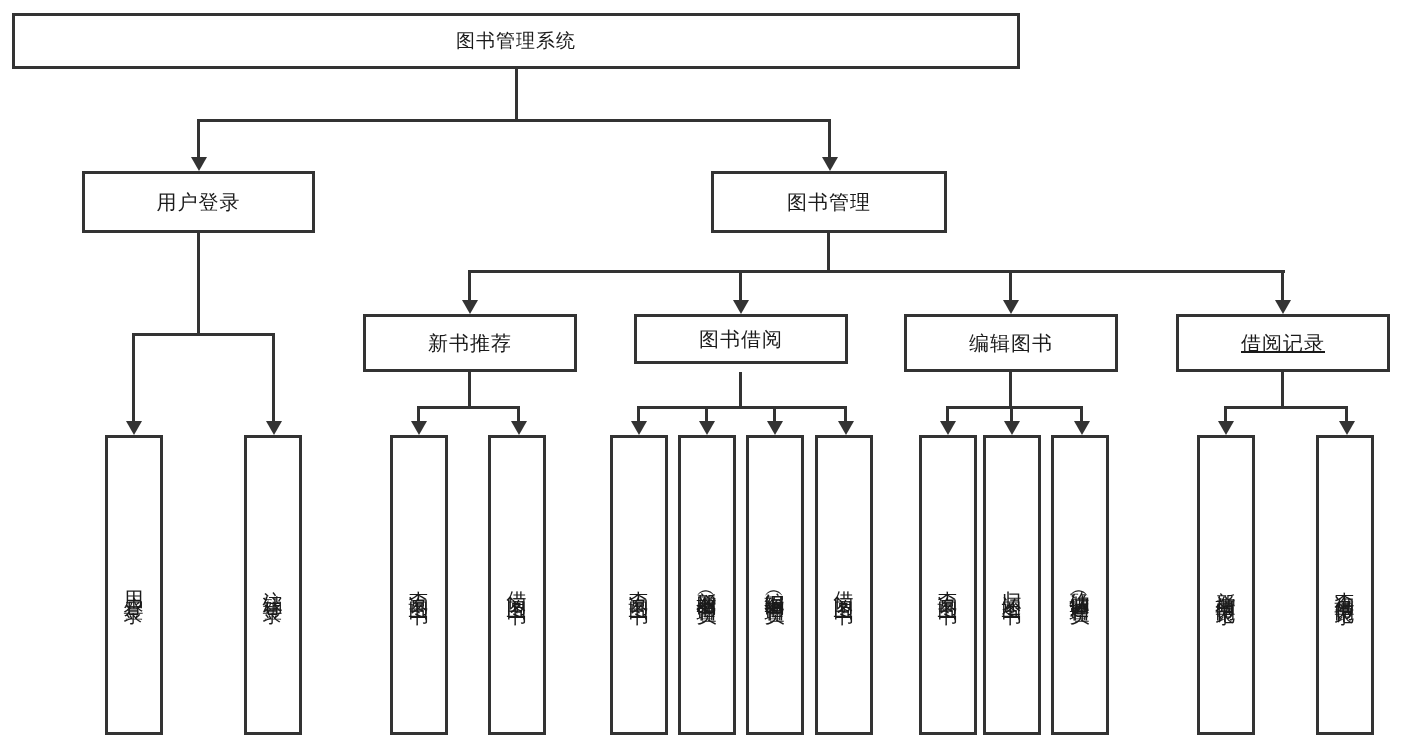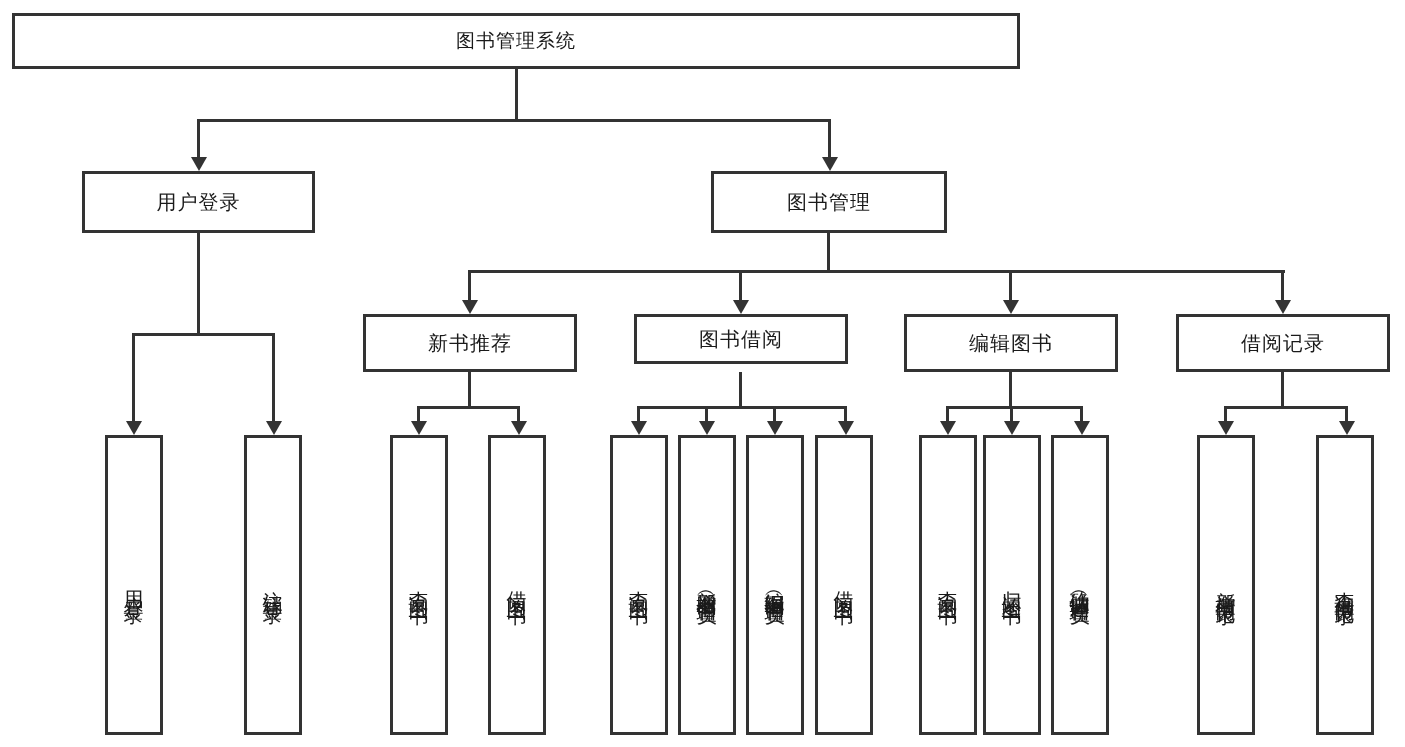--- a/index.html
+++ b/index.html
@@ -99,21 +99,21 @@
   <div class="vline" style="left:739px; top:270px; height:30px;"></div>
   <div class="arrow" style="left:733px; top:300px;"></div>
   <div class="vline" style="left:1009px; top:270px; height:30px;"></div>
   <div class="arrow" style="left:1003px; top:300px;"></div>
   <div class="vline" style="left:1281px; top:270px; height:30px;"></div>
   <div class="arrow" style="left:1275px; top:300px;"></div>
 
   <div class="box" style="left:363px; top:314px; width:214px; height:58px;">新书推荐</div>
   <div class="box" style="left:634px; top:314px; width:214px; height:50px;">图书借阅</div>
   <div class="box" style="left:904px; top:314px; width:214px; height:58px;">编辑图书</div>
-  <div class="box" style="left:1176px; top:314px; width:214px; height:58px;">借阅记录</div>
+  <div class="box" style="left:1176px; top:314px; width:214px; height:58px;text-decoration:underline;">借阅记录</div>
 
   <div class="vline" style="left:468px; top:372px; height:37px;"></div>
   <div class="hline" style="left:417px; top:406px; width:103px;"></div>
   <div class="vline" style="left:417px; top:406px; height:15px;"></div>
   <div class="arrow" style="left:411px; top:421px;"></div>
   <div class="vline" style="left:517px; top:406px; height:15px;"></div>
   <div class="arrow" style="left:511px; top:421px;"></div>
 
   <div class="vline" style="left:739px; top:372px; height:37px;"></div>
   <div class="hline" style="left:637px; top:406px; width:210px;"></div>

